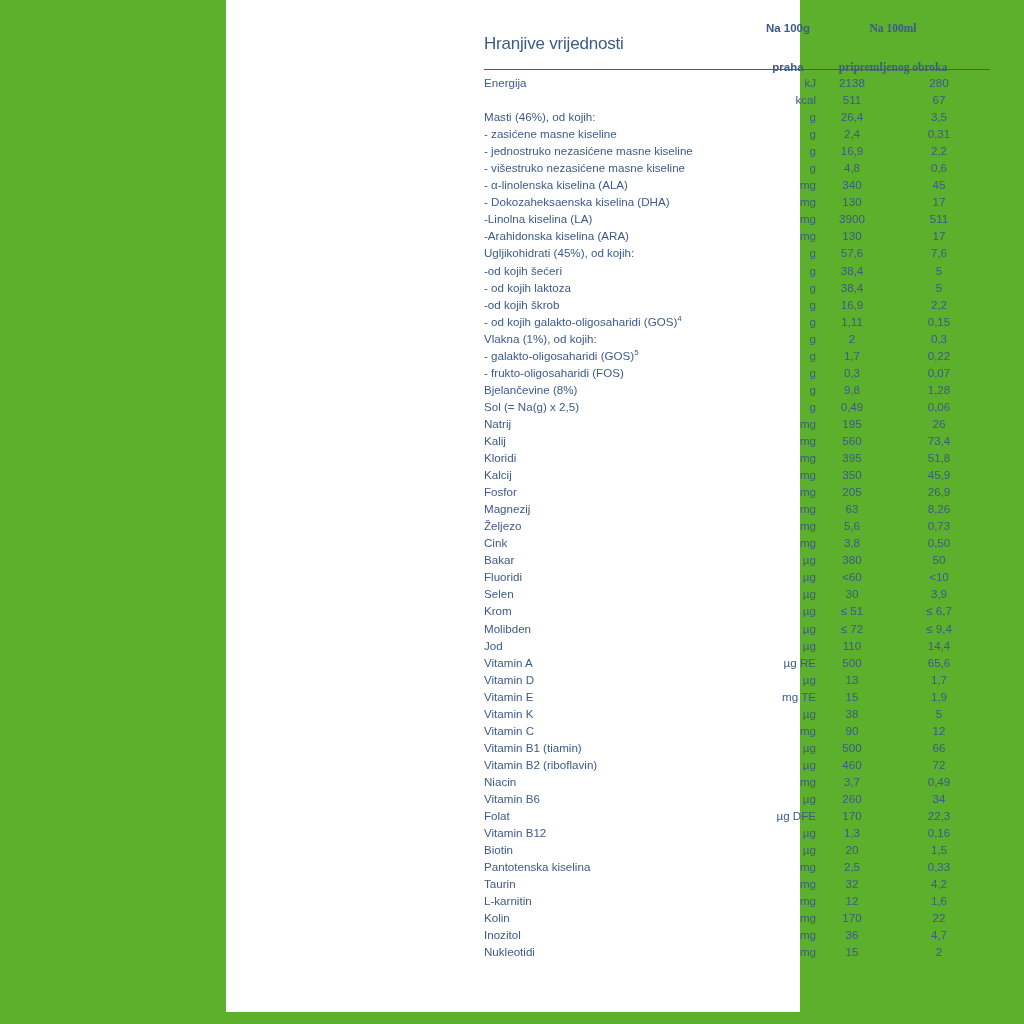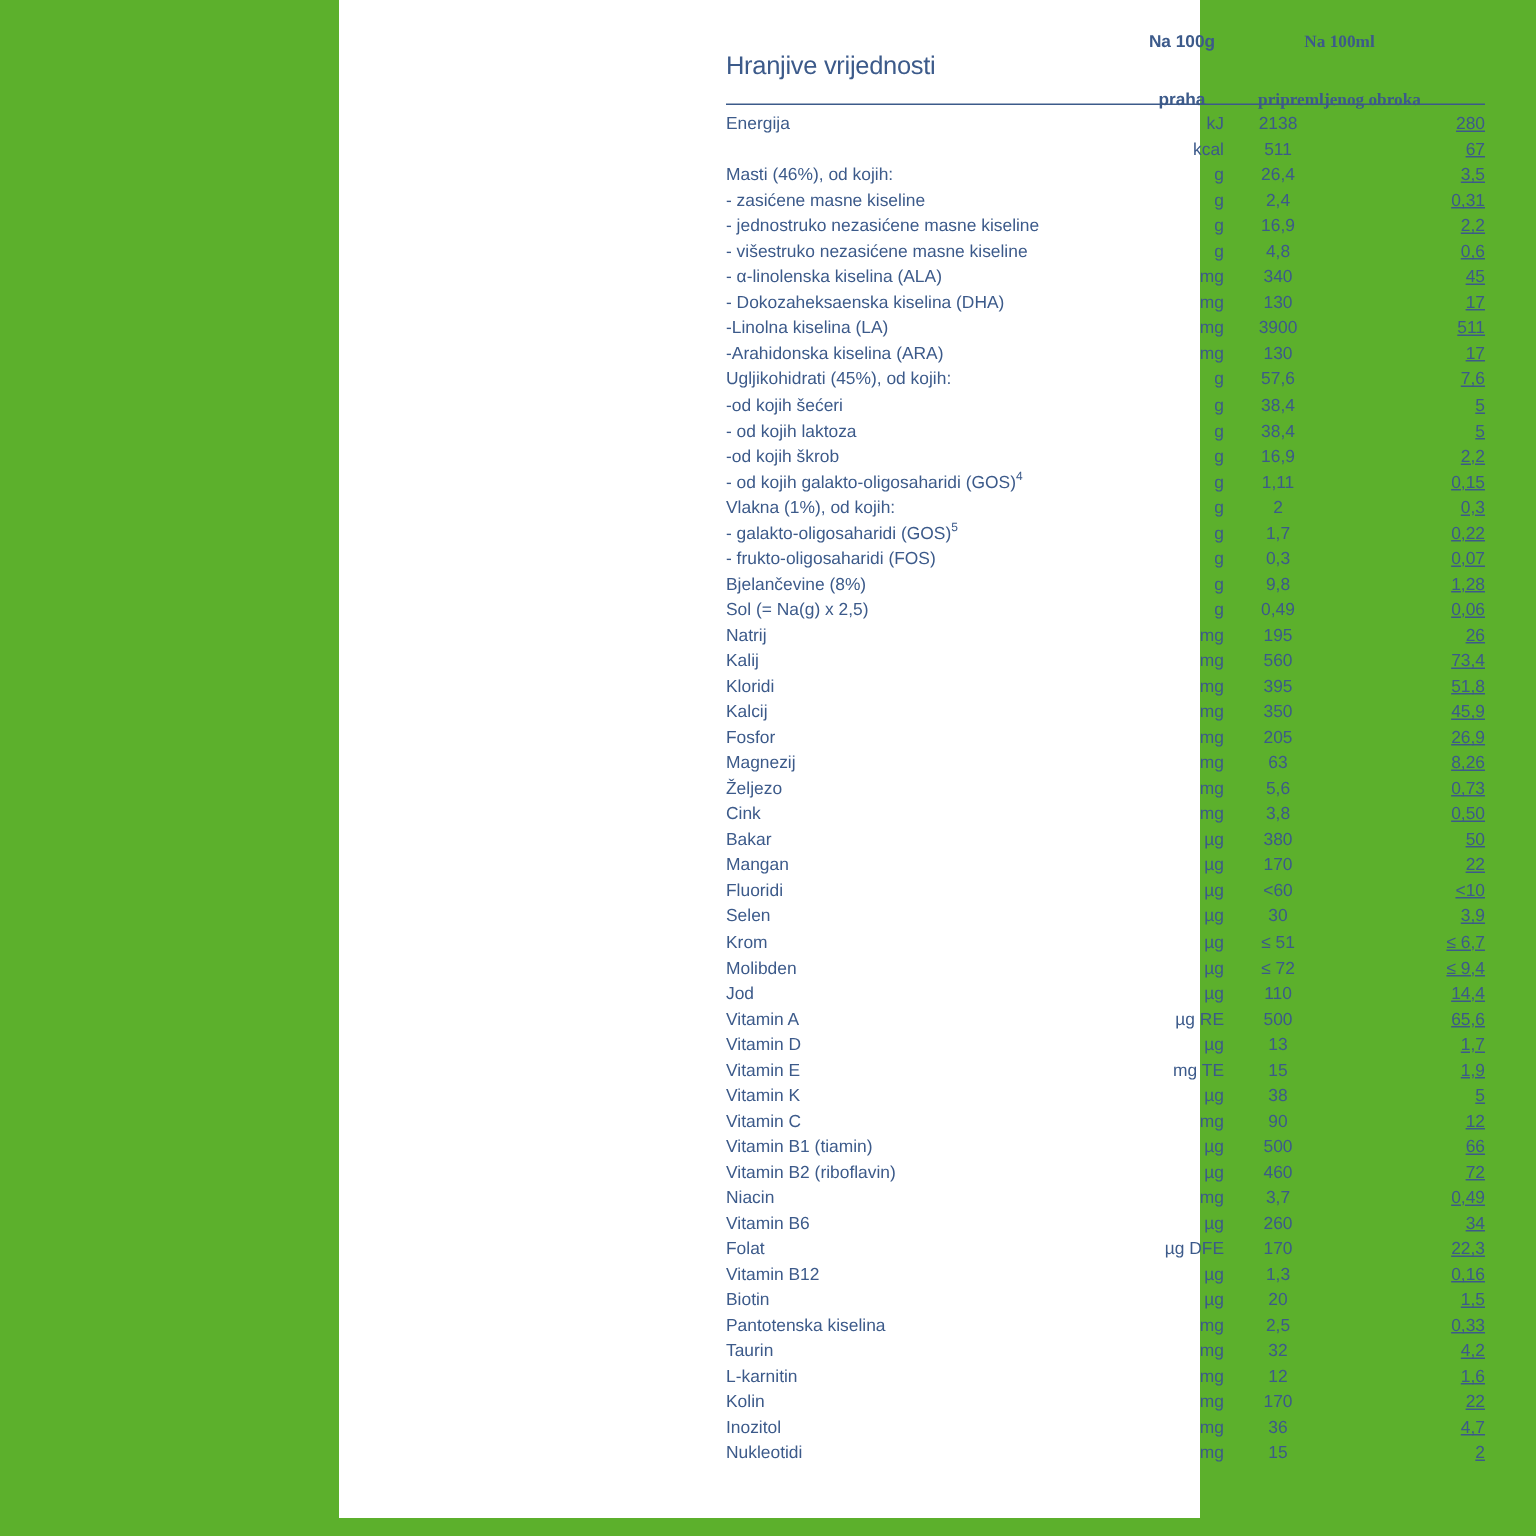--- a/index.html
+++ b/index.html
@@ -82,21 +82,21 @@
     font-size: 11.6px;
     line-height: 17.05px;
     height: 17.05px;
     vertical-align: middle;
     white-space: nowrap;
     overflow: hidden;
   }
   td.label   { width: 252px; text-align: left; padding-left: 1px; }
   td.unit    { width: 80px;  text-align: right; padding-right: 6px; margin-top: 48px; }
   td.v100g   { width: 72px;  text-align: center; }
-  td.v100ml  { width: 102px; text-align: right; text-decoration: underline; }
+  td.v100ml  { width: 102px; text-align: center; }
   sup {
     font-size: 8px;
     vertical-align: super;
     line-height: 0;
   }
   .sp { padding-left: 4px; }
 </style>
 </head>
 <body>
 
@@ -290,26 +290,20 @@
               <td class="v100g">3,8</td>
               <td class="v100ml">0,50</td>
             </tr>
             <tr>
               <td class="label">Bakar</td>
               <td class="unit">µg</td>
               <td class="v100g">380</td>
               <td class="v100ml">50</td>
             </tr>
             <tr>
-              <td class="label">Mangan</td>
-              <td class="unit">µg</td>
-              <td class="v100g">170</td>
-              <td class="v100ml">22</td>
-            </tr>
-            <tr>
               <td class="label">Fluoridi</td>
               <td class="unit">µg</td>
               <td class="v100g">&lt;60</td>
               <td class="v100ml">&lt;10</td>
             </tr>
             <tr>
               <td class="label">Selen</td>
               <td class="unit">µg</td>
               <td class="v100g">30</td>
               <td class="v100ml">3,9</td>

